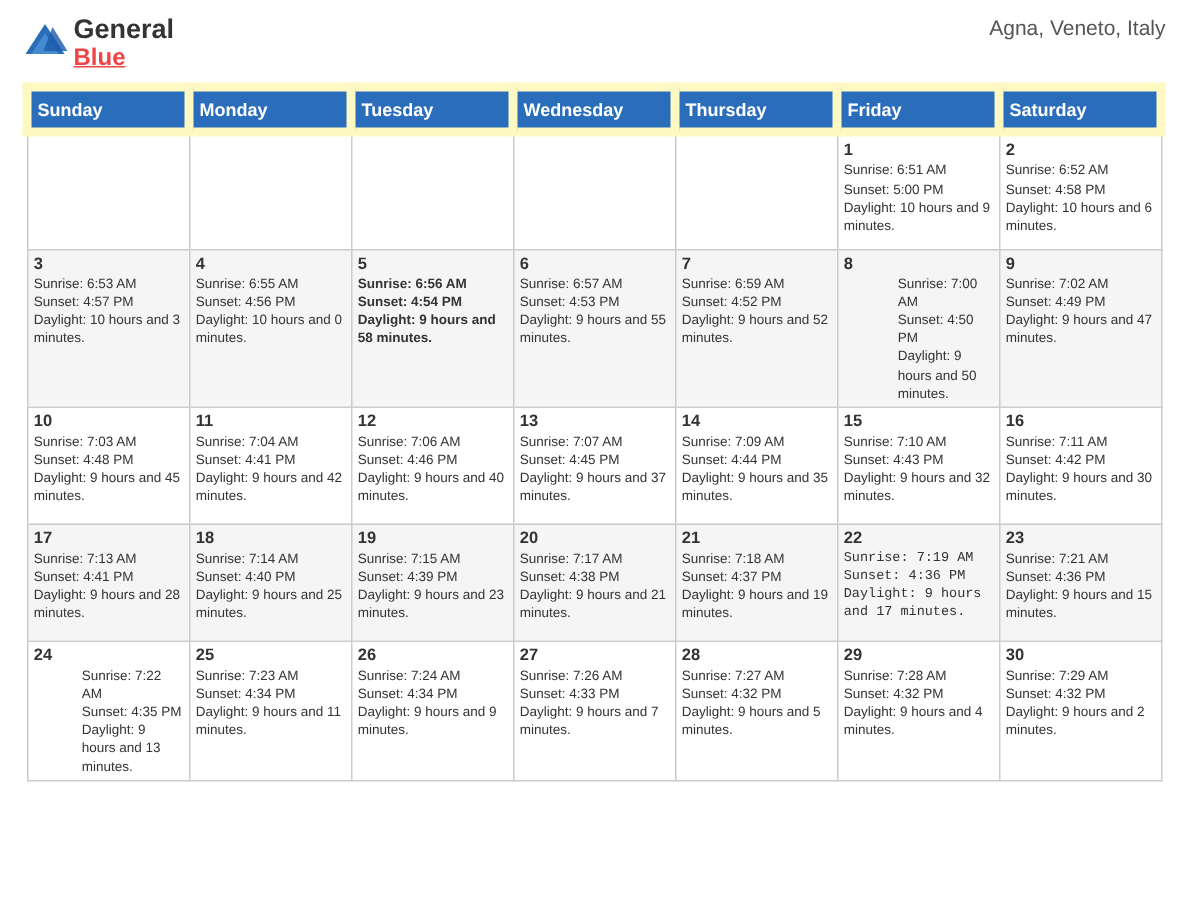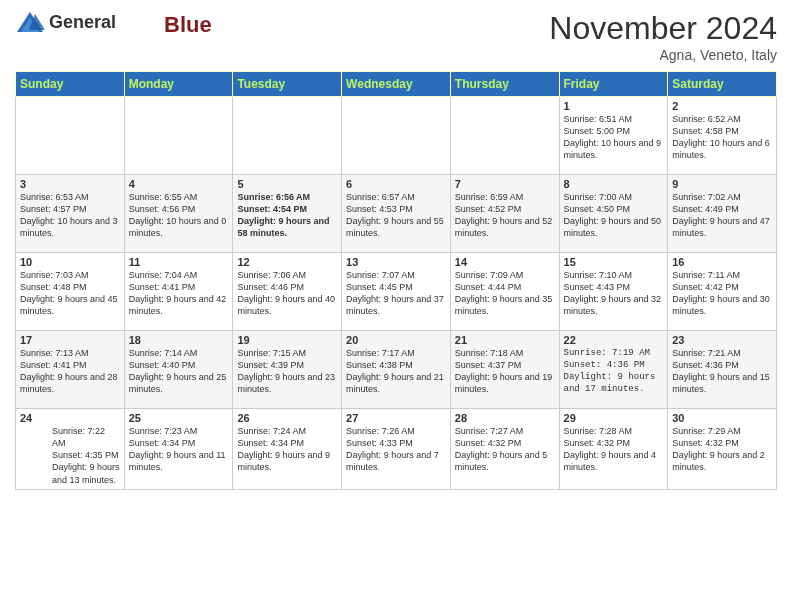--- a/index.html
+++ b/index.html
@@ -20,33 +20,33 @@
       align-items: flex-start;
       margin-bottom: 8px;
     }
     .logo {
       display: flex;
       align-items: center;
       gap: 4px;
     }
     .logo-text {
       display: flex;
-      flex-direction: row;
+      flex-direction: column;
       line-height: 1.1;
-      gap: 48px;
     }
     .logo-general {
       font-size: 18px;
       font-weight: bold;
       color: #333;
     }
     .logo-blue {
-      font-size: 22px;
+      font-size: 16px;
       font-weight: bold;
-      color: #7f1d1d;
+      color: #ef4444;
+      text-decoration: underline;
     }
     .logo-icon {
       width: 30px;
       height: 30px;
     }
     .title-block {
       text-align: right;
     }
     .month-title {
       font-size: 32px;
@@ -59,26 +59,26 @@
     }
     table {
       width: 100%;
       border-collapse: collapse;
       table-layout: fixed;
     }
     thead tr {
       background-color: #2a6ebb;
     }
     thead th {
-      color: #bef264;
+      color: #ffffff;
       font-size: 12px;
       font-weight: bold;
       padding: 5px 4px;
       text-align: left;
-      border: 1px solid #fef9c3;
+      border: 6px solid #fef9c3;
     }
     tbody td {
       border: 1px solid #ccc;
       vertical-align: top;
       padding: 3px 4px;
       font-size: 9.5px;
       color: #333;
       height: 78px;
     }
     tbody tr:nth-child(even) td {
@@ -112,21 +112,20 @@
         <polygon points="15,2 28,22 2,22" fill="#2a6ebb"></polygon>
         <polygon points="15,8 24,22 6,22" fill="#5a9ee0" opacity="0.6"></polygon>
         <polygon points="20,4 30,20 14,20" fill="#1a5aaa" opacity="0.8"></polygon>
       </svg>
       <div class="logo-text">
         <span class="logo-general">General</span>
         <span class="logo-blue">Blue</span>
       </div>
     </div>
     <div class="title-block">
-      <div class="month-title">November 2024</div>
       <div class="subtitle">Agna, Veneto, Italy</div>
     </div>
   </div>
 
   <table>
     <thead>
       <tr>
         <th>Sunday</th>
         <th>Monday</th>
         <th>Tuesday</th>
@@ -182,21 +181,21 @@
 Daylight: 9 hours and 55 minutes.</div>
           </td>
           <td>
             <span class="day-number">7</span>
             <div class="day-info" style="white-space: pre-line;">Sunrise: 6:59 AM
 Sunset: 4:52 PM
 Daylight: 9 hours and 52 minutes.</div>
           </td>
           <td>
             <span class="day-number">8</span>
-            <div class="day-info" style="white-space: pre-line;">Sunrise: 7:00 AM
+            <div class="day-info" style="white-space: pre-line; margin-left: 36px;">Sunrise: 7:00 AM
 Sunset: 4:50 PM
 Daylight: 9 hours and 50 minutes.</div>
           </td>
           <td>
             <span class="day-number">9</span>
             <div class="day-info" style="white-space: pre-line;">Sunrise: 7:02 AM
 Sunset: 4:49 PM
 Daylight: 9 hours and 47 minutes.</div>
           </td>
         </tr>

